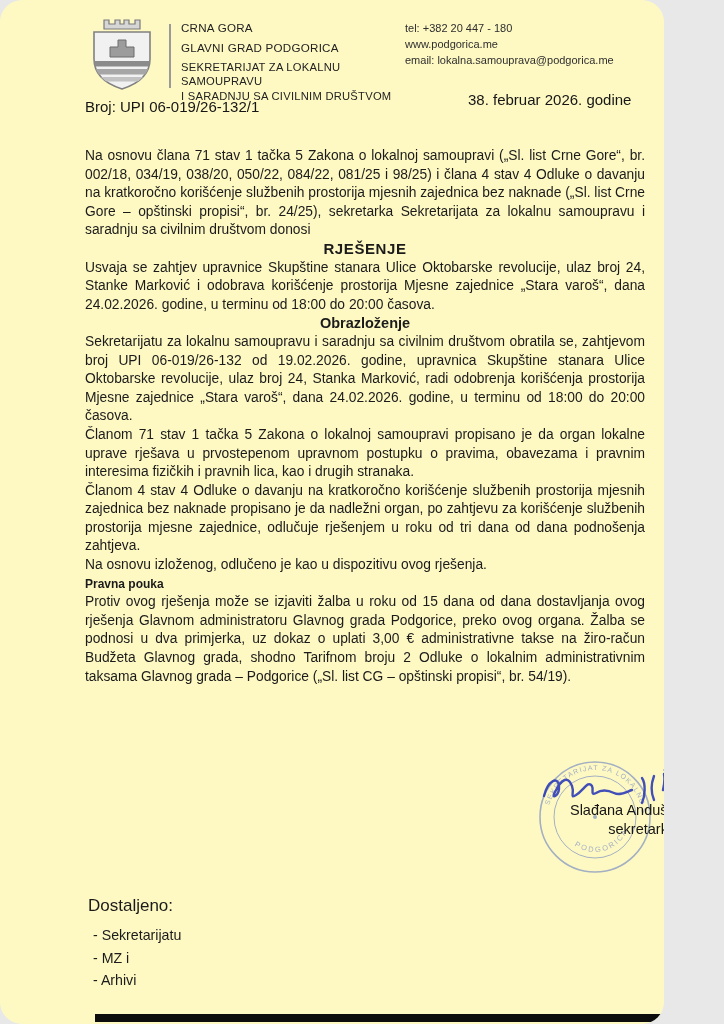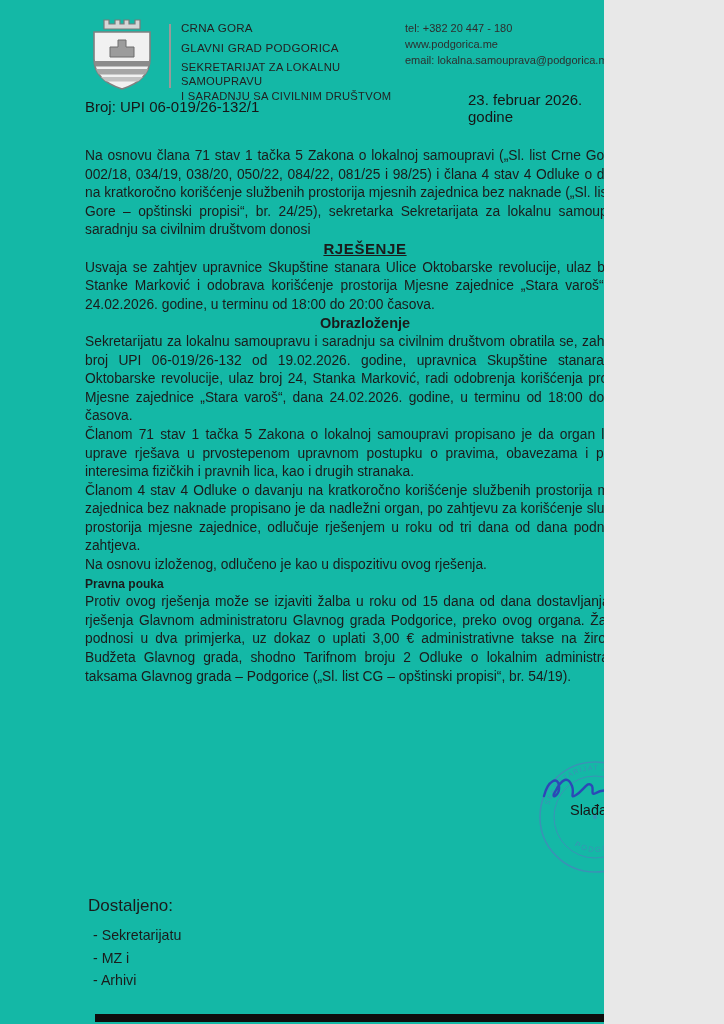--- a/index.html
+++ b/index.html
@@ -1,22 +1,23 @@
 <!DOCTYPE html>
 <html lang="sr"><head>
 <meta charset="utf-8">
 <style>
   html,body{margin:0;padding:0;background:#e8e8e8;}
   .page{
     position:relative;
-    width:604px;height:1024px;
-    background:#14b8a6;
+    width:664px;height:1024px;
+    background:#fef9c3;
     overflow:hidden;
     font-family:"Liberation Sans", sans-serif;
     color:#1e1e1e;
+    border-radius:22px;
   }
   
   .coat{position:absolute;left:86px;top:17px;width:72px;height:76px;}
   .hdr-divider{position:absolute;left:169px;top:24px;height:64px;width:0;border-left:2px solid #9a9a9a;}
   .org-block{position:absolute;left:181px;top:21px;width:230px;color:#222;}
   .org-line{font-size:11.6px;letter-spacing:.25px;line-height:14px;}
   .org-line.l1{margin-bottom:6px;}
   .org-line.l2{margin-bottom:5px;}
   .org-line.l3{margin-bottom:1px;font-size:11.2px;}
   .org-line.l4{font-size:11.2px;}
@@ -24,21 +25,21 @@
   .contact-line{font-size:11px;line-height:15.8px;}
   .doc-number{position:absolute;left:85px;top:98px;font-size:15px;color:#161616;}
   .doc-date{position:absolute;left:468px;top:91px;font-size:15px;color:#161616;}
   
   .body-text{
     position:absolute;left:85px;top:147px;width:560px;
     font-size:13.8px;line-height:18.6px;text-align:justify;color:#1b1b1b;
   }
   .body-text p{margin:0;}
   .p-intro{margin-bottom:0;}
-  .h-rjesenje{margin:11px 0 10px 0;text-align:center;font-weight:bold;font-size:15px;letter-spacing:.6px;text-decoration:underline;}
+  .h-rjesenje{margin:11px 0 10px 0;text-align:center;font-weight:bold;font-size:15px;letter-spacing:.6px;}
   .p-disp{margin-bottom:0;}
   .h-obraz{margin:18px 0 10px 0;text-align:center;font-weight:bold;font-size:14.5px;}
   .p-std{margin-top:11px;}
   .p-tight{margin-top:7px;}
   .h-pouka{margin:15px 0 0 0;font-weight:bold;font-size:12px;text-align:left;}
   .p-after-pouka{margin-top:11px;}
   
   .stamp{position:absolute;left:533px;top:757px;width:124px;height:120px;pointer-events:none;}
   .ink{position:absolute;left:538px;top:766px;width:158px;height:48px;}
   .sig-block{position:absolute;left:488px;top:801px;width:190px;text-align:right;color:#161616;}
@@ -87,21 +88,21 @@
     <div class="org-line l4">I SARADNJU SA CIVILNIM DRUŠTVOM</div>
   </div>
 
   <div class="contact-block">
     <div class="contact-line">tel: +382 20 447 - 180</div>
     <div class="contact-line">www.podgorica.me</div>
     <div class="contact-line">email: lokalna.samouprava@podgorica.me</div>
   </div>
 
   <div class="doc-number">Broj: UPI 06-019/26-132/1</div>
-  <div class="doc-date">23. februar 2026. godine</div>
+  <div class="doc-date">38. februar 2026. godine</div>
 
   <div class="body-text">
     <p class="p-intro">Na osnovu člana 71 stav 1 tačka 5 Zakona o lokalnoj samoupravi („Sl. list Crne Gore“, br. 002/18, 034/19, 038/20, 050/22, 084/22, 081/25 i 98/25) i člana 4 stav 4 Odluke o davanju na kratkoročno korišćenje službenih prostorija mjesnih zajednica bez naknade („Sl. list Crne Gore – opštinski propisi“, br. 24/25), sekretarka Sekretarijata za lokalnu samoupravu i saradnju sa civilnim društvom donosi</p>
     <p class="h-rjesenje">RJEŠENJE</p>
     <p class="p-disp">Usvaja se zahtjev upravnice Skupštine stanara Ulice Oktobarske revolucije, ulaz broj 24, Stanke Marković i odobrava korišćenje prostorija Mjesne zajednice „Stara varoš“, dana 24.02.2026. godine, u terminu od 18:00 do 20:00 časova.</p>
     <p class="h-obraz">Obrazloženje</p>
     <p class="p-std">Sekretarijatu za lokalnu samoupravu i saradnju sa civilnim društvom obratila se, zahtjevom broj UPI 06-019/26-132 od 19.02.2026. godine, upravnica Skupštine stanara Ulice Oktobarske revolucije, ulaz broj 24, Stanka Marković, radi odobrenja korišćenja prostorija Mjesne zajednice „Stara varoš“, dana 24.02.2026. godine, u terminu od 18:00 do 20:00 časova.</p>
     <p class="p-tight">Članom 71 stav 1 tačka 5 Zakona o lokalnoj samoupravi propisano je da organ lokalne uprave rješava u prvostepenom upravnom postupku o pravima, obavezama i pravnim interesima fizičkih i pravnih lica, kao i drugih stranaka.</p>
     <p class="p-std">Članom 4 stav 4 Odluke o davanju na kratkoročno korišćenje službenih prostorija mjesnih zajednica bez naknade propisano je da nadležni organ, po zahtjevu za korišćenje službenih prostorija mjesne zajednice, odlučuje rješenjem u roku od tri dana od dana podnošenja zahtjeva.</p>
     <p class="p-std">Na osnovu izloženog, odlučeno je kao u dispozitivu ovog rješenja.</p>

